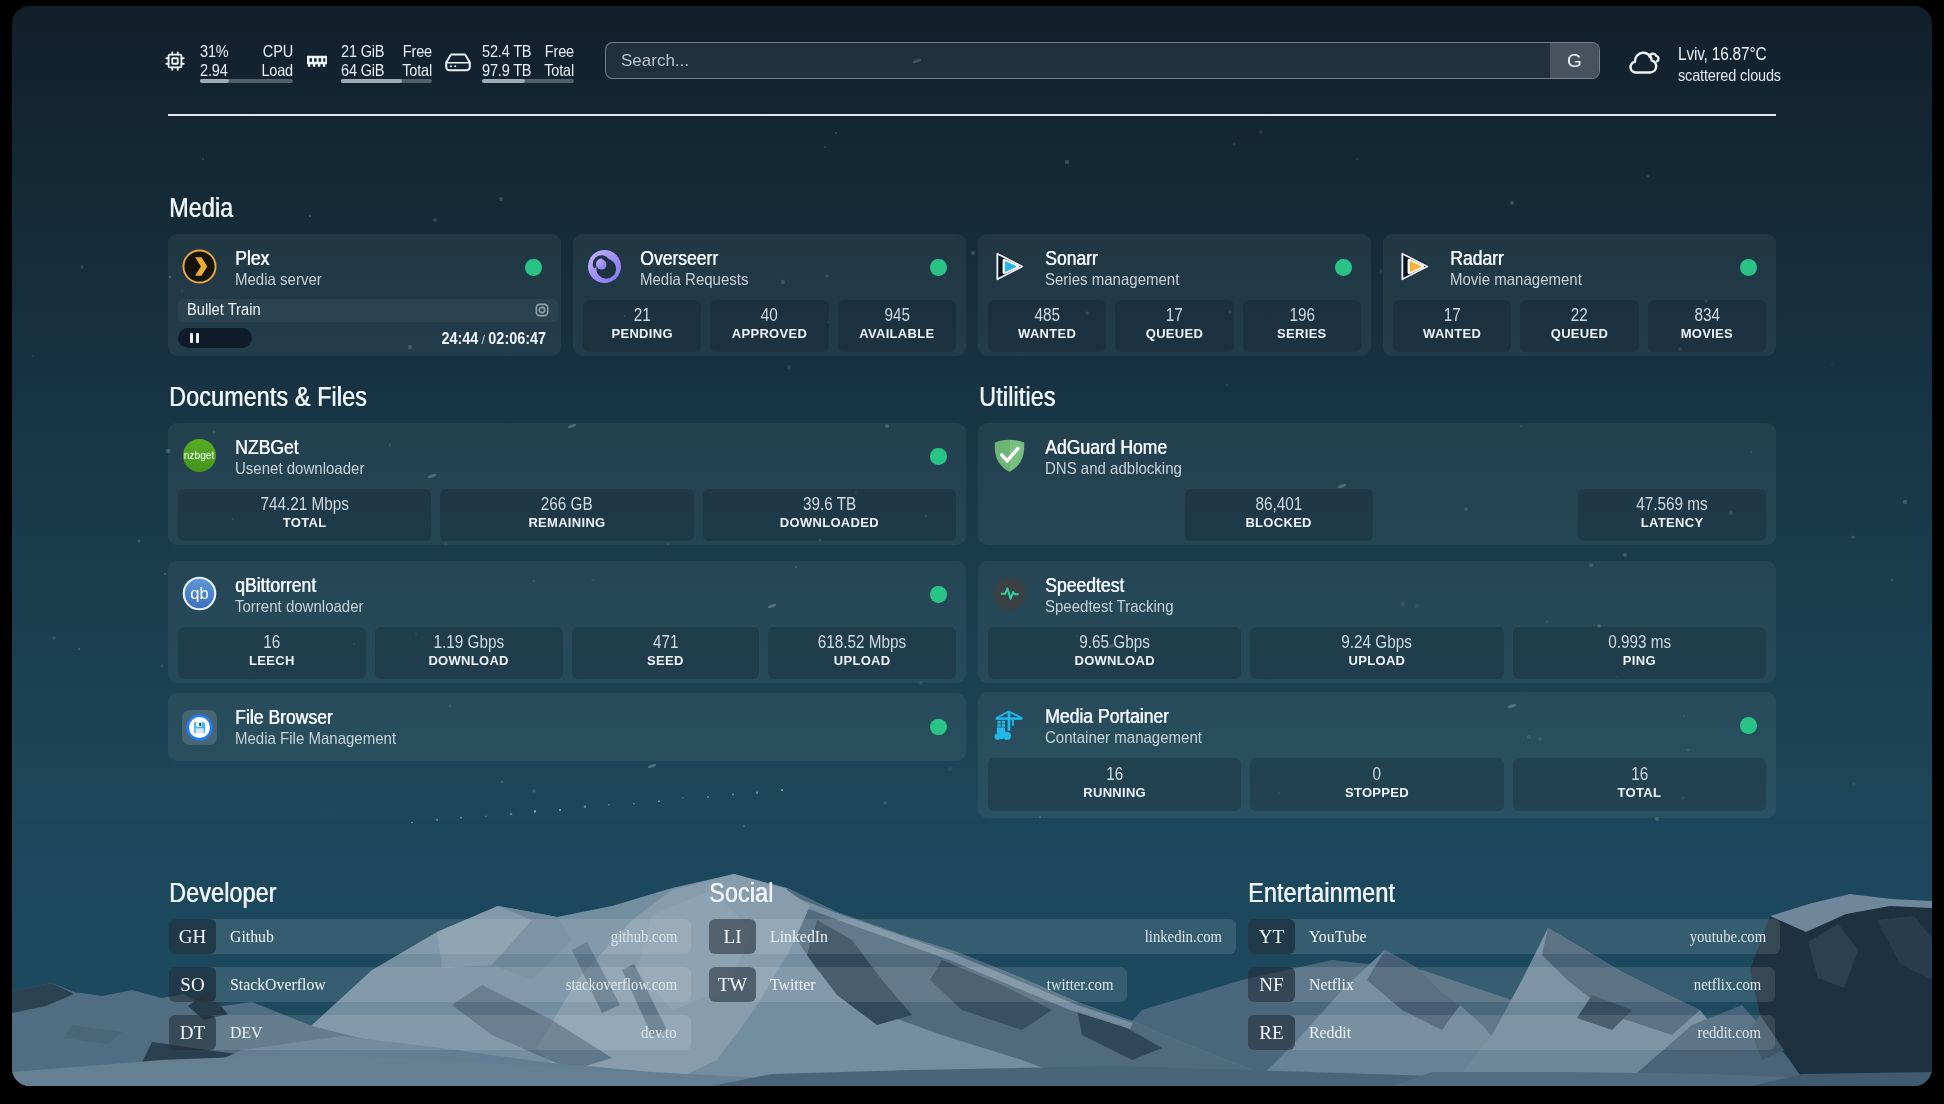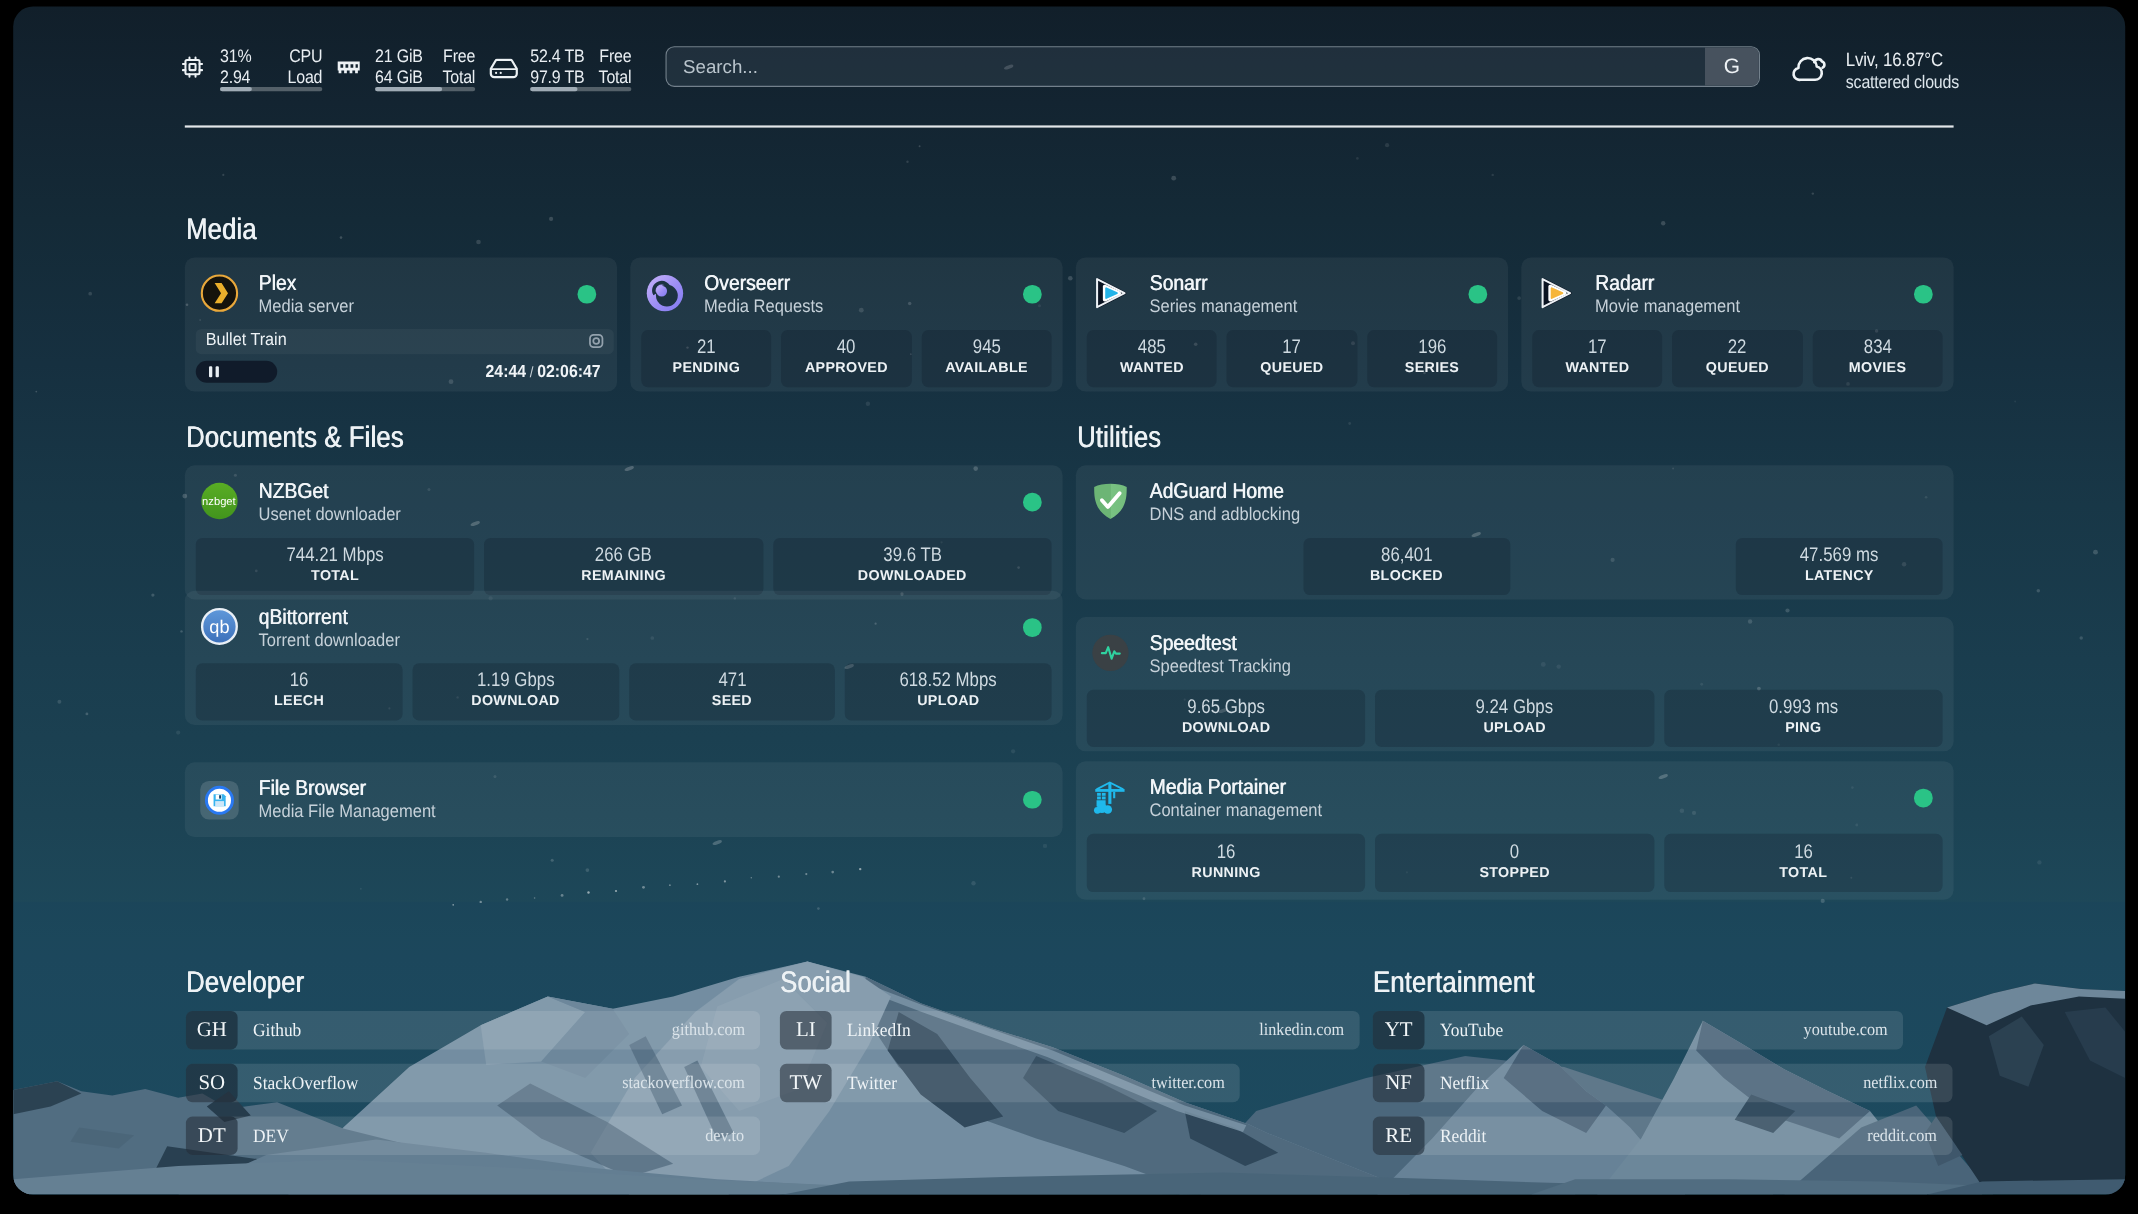--- a/index.html
+++ b/index.html
@@ -407,21 +407,21 @@
     <div class="sb" style="left:206.75px;width:187.75px">
         <div class="v">86,401</div>
         <div class="l">BLOCKED</div>
       </div>
     <div class="sb" style="left:600.25px;width:187.75px">
         <div class="v">47.569 ms</div>
         <div class="l">LATENCY</div>
       </div>
   </div>
 
-  <div class="card" style="left:156px;top:531px;width:798px;height:122px">
+  <div class="card" style="left:156px;top:555px;width:798px;height:122px">
     <svg class="ic" viewBox="0 0 36 36">
       <defs>
           <linearGradient id="qbg" x1="0" y1="0" x2="0" y2="1">
         <stop offset="0" stop-color="#5f98da"></stop>
             <stop offset="1" stop-color="#3c70ba"></stop>
       </linearGradient>
         </defs>
       <circle cx="18" cy="18" r="16.2" fill="url(#qbg)" stroke="#e9eff6" stroke-width="2.2"></circle>
       <text x="18" y="23.8" font-size="17" fill="#fff" text-anchor="middle" font-family="Liberation Sans,sans-serif">qb</text>
     </svg>
@@ -534,21 +534,21 @@
       <div class="ab">LI</div>
       <div class="nm">LinkedIn</div>
       <div class="dm">linkedin.com</div>
     </div>
   <div class="bk" style="left:697px;top:961px;width:418px">
       <div class="ab">TW</div>
       <div class="nm">Twitter</div>
       <div class="dm">twitter.com</div>
     </div>
 
-  <div class="bk" style="left:1236px;top:913px;width:482px">
+  <div class="bk" style="left:1236px;top:913px;width:532px">
       <div class="ab">YT</div>
       <div class="nm">YouTube</div>
       <div class="dm">youtube.com</div>
     </div>
   <div class="bk" style="left:1236px;top:1009px;width:527px">
       <div class="ab">RE</div>
       <div class="nm">Reddit</div>
       <div class="dm">reddit.com</div>
     </div>
   <div class="bk" style="left:1236px;top:961px;width:527px">

